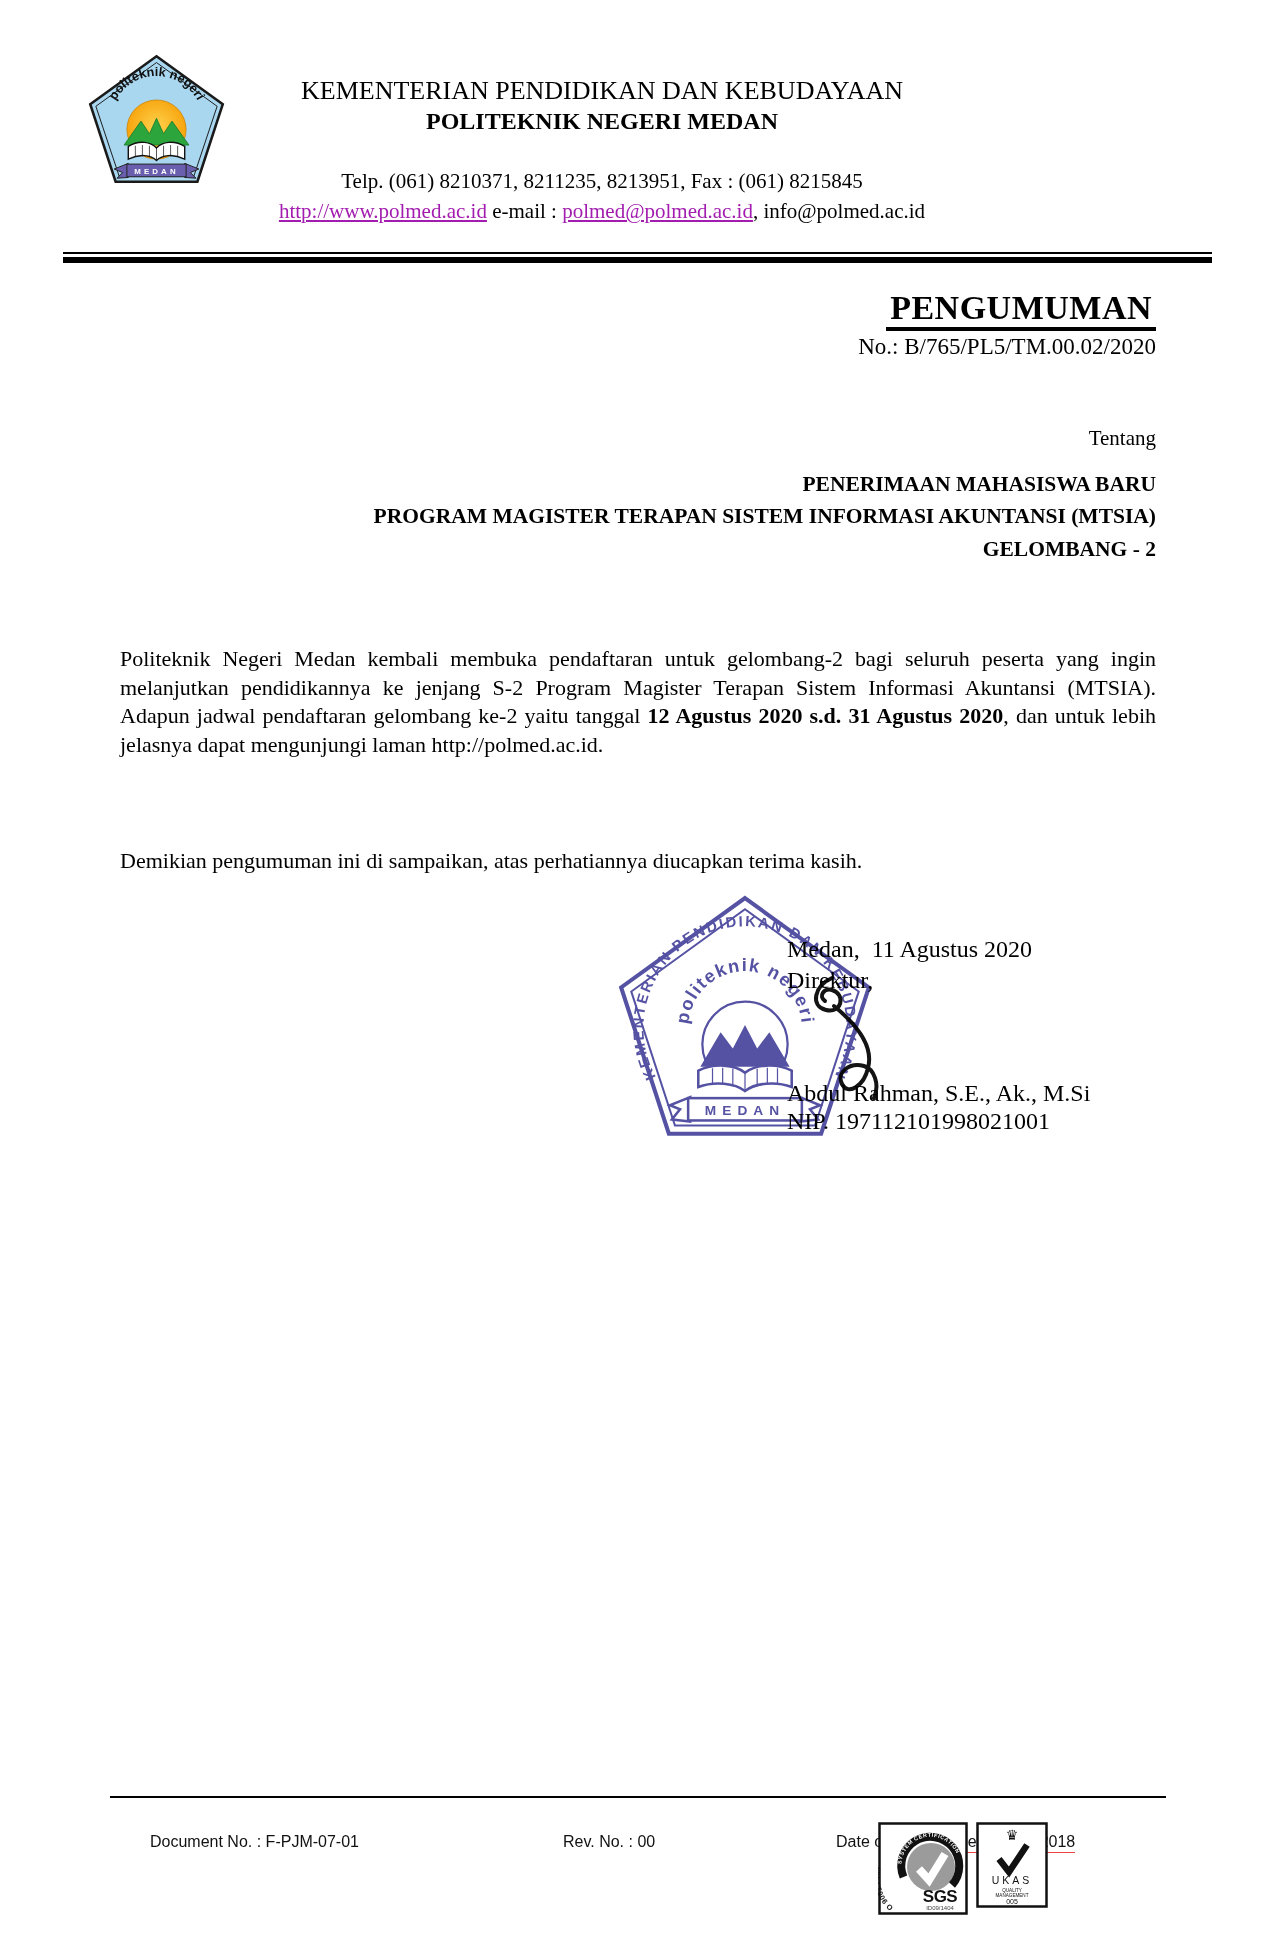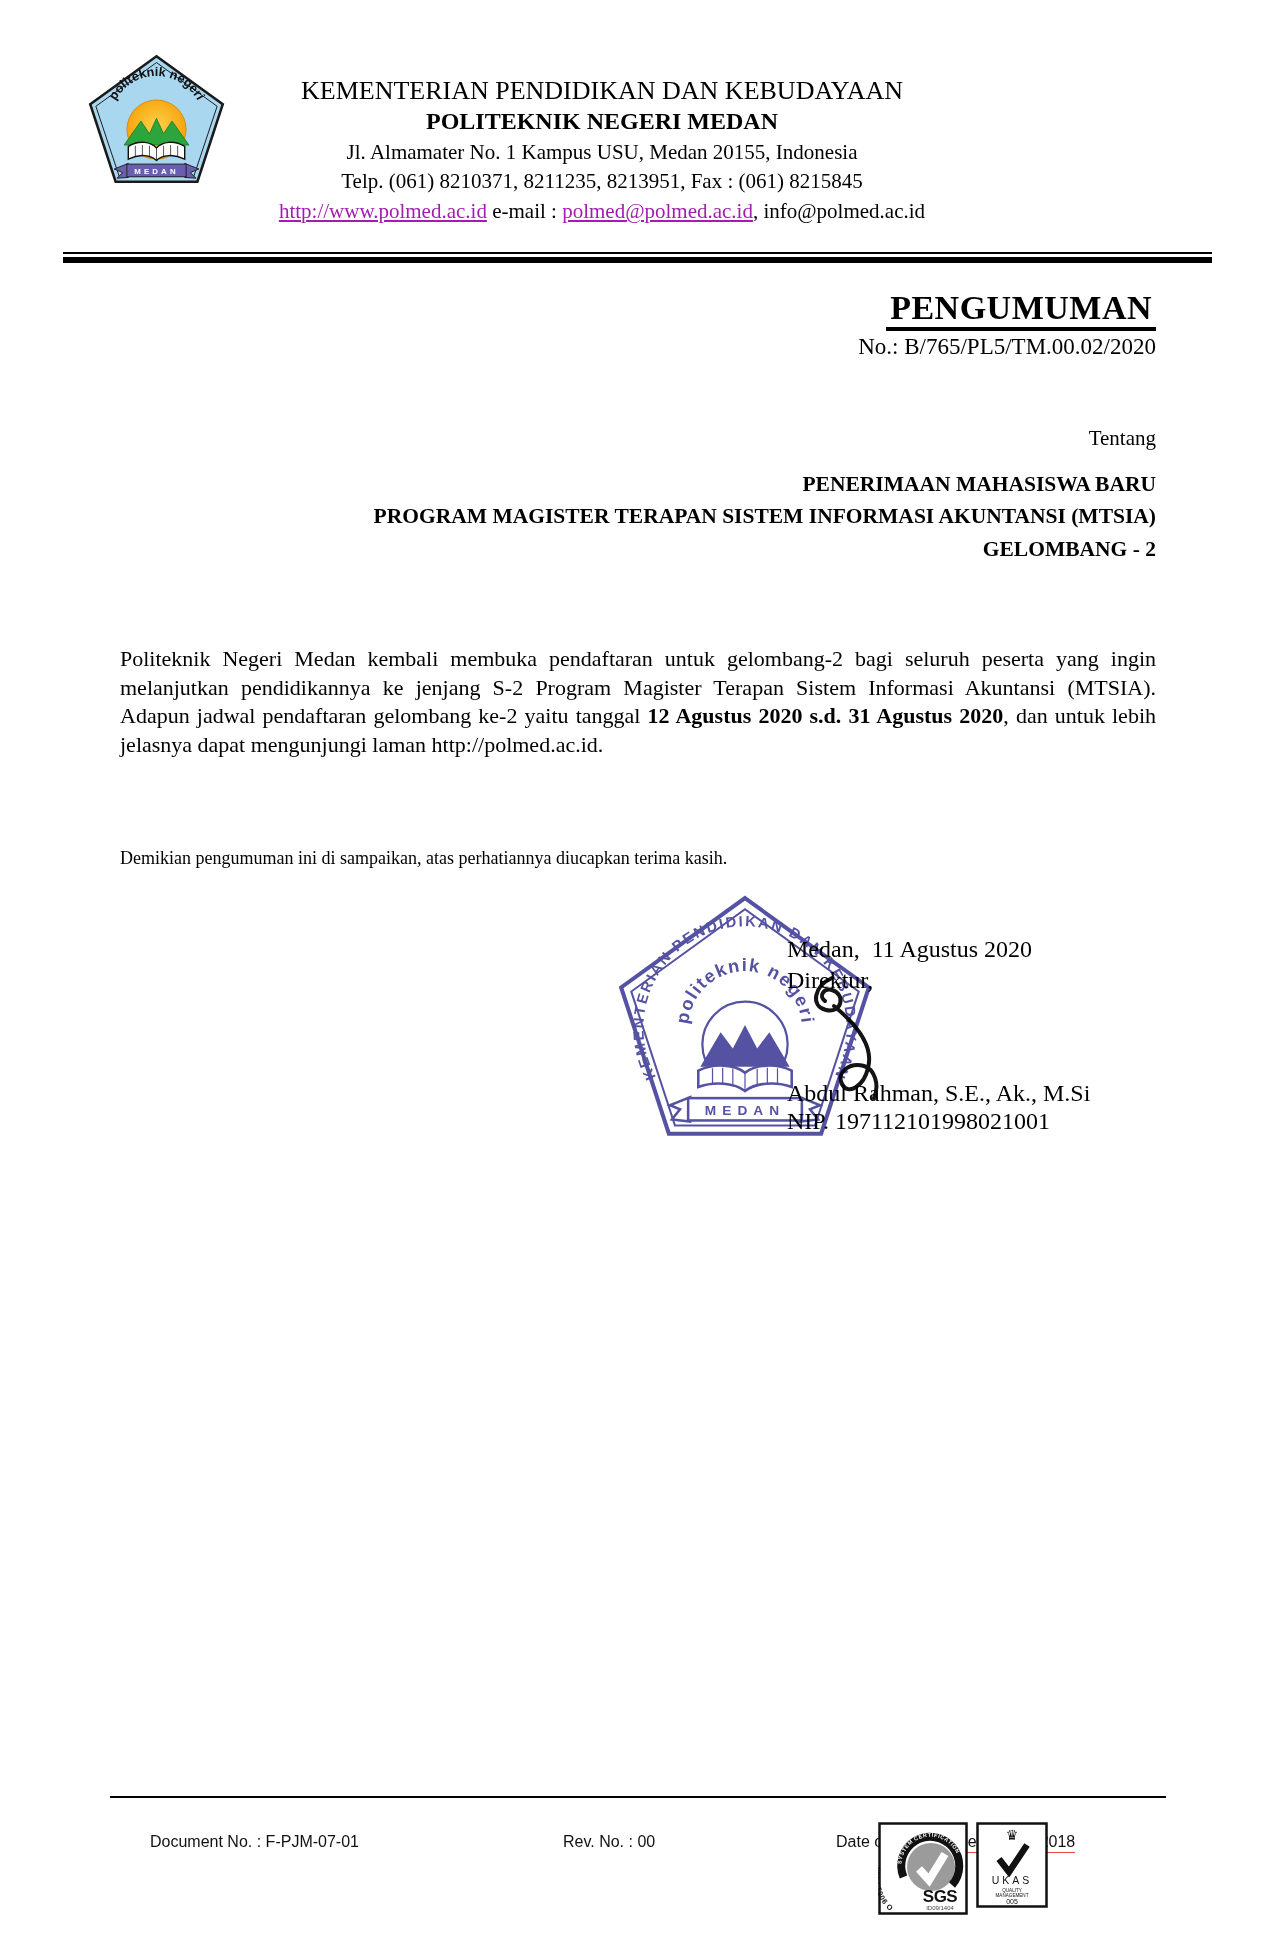--- a/index.html
+++ b/index.html
@@ -22,21 +22,21 @@
   .center-col{left:120px;width:1036px;text-align:right;}
   .doc-title{top:289px;font-size:34px;font-weight:bold;letter-spacing:.5px;}
   .doc-title span{border-bottom:4px solid #000;padding:0 4px 1px 4px;}
   .doc-number{top:334px;font-size:23px;}
   .subject-label{top:426px;font-size:21px;font-weight:normal;}
   .subj-1{top:472px;font-size:21.5px;font-weight:bold;}
   .subj-2{top:504px;font-size:21.5px;font-weight:bold;}
   .subj-3{top:537px;font-size:21.5px;font-weight:bold;}
   
   .body-par{top:645px;left:120px;width:1036px;font-size:22px;line-height:28.7px;text-align:justify;}
-  .closing{top:848px;left:120px;width:1036px;font-size:18px;}
+  .closing{top:848px;left:120px;width:1036px;font-size:22px;}
   
   .sig{font-size:24px;white-space:pre;z-index:2;}
   .sig-date{left:787px;top:936px;}
   .sig-role{left:787px;top:967px;}
   .sig-name{left:787px;top:1080px;}
   .sig-nip{left:787px;top:1108px;}
   .stamp{left:612px;top:890px;width:266px;height:266px;z-index:3;opacity:.88;mix-blend-mode:multiply;}
   .scribble{left:798px;top:972px;width:125px;height:135px;z-index:4;mix-blend-mode:multiply;}
   
   .foot{font-family:"Liberation Sans", sans-serif;font-size:16px;color:#111;margin-top:32px;}
@@ -77,21 +77,20 @@
       <rect x="29" y="79.5" width="42" height="9" fill="#6a5fae" stroke="#222" stroke-width="0.7"></rect>
       <text x="50" y="86.4" text-anchor="middle" font-size="5.6" letter-spacing="2.2" fill="#ffffff" font-weight="bold">MEDAN</text>
     </g>
     <text font-size="9" font-weight="bold" fill="#111" text-anchor="middle">
       <textPath href="#logoArc" startOffset="50%">politeknik negeri</textPath>
     </text>
   </svg>
 
   <div class="abs hline h-ministry">KEMENTERIAN PENDIDIKAN DAN KEBUDAYAAN</div>
   <div class="abs hline h-institution">POLITEKNIK NEGERI MEDAN</div>
-  <div class="abs hline h-address">Jl. Almamater No. 1 Kampus USU, Medan 20155, Indonesia</div>
   <div class="abs hline h-phone">Telp. (061) 8210371, 8211235, 8213951, Fax : (061) 8215845</div>
   <div class="abs hline h-contact"><a class="doclink">http://www.polmed.ac.id</a><span> e-mail : </span><a class="doclink">polmed@polmed.ac.id</a><span>, info@polmed.ac.id</span></div>
 
   <div class="abs rule-thin"></div>
   <div class="abs rule-thick"></div>
 
   <div class="abs center-col doc-title"><span>PENGUMUMAN</span></div>
   <div class="abs center-col doc-number">No.: B/765/PL5/TM.00.02/2020</div>
 
   <div class="abs center-col subject-label">Tentang</div>

